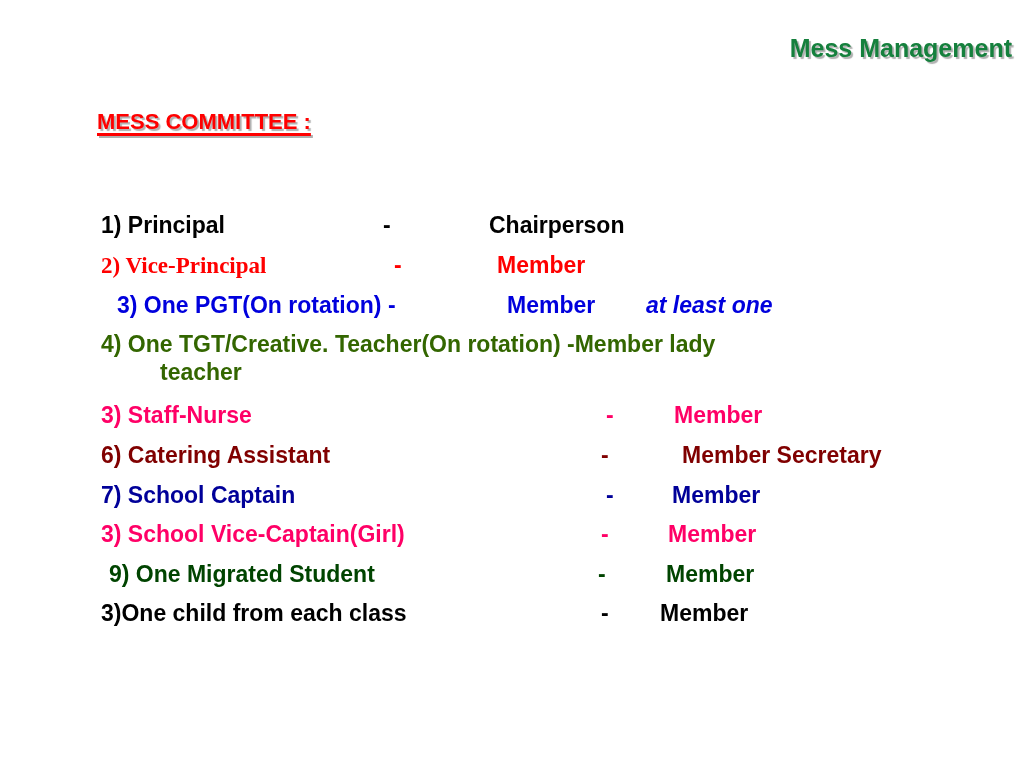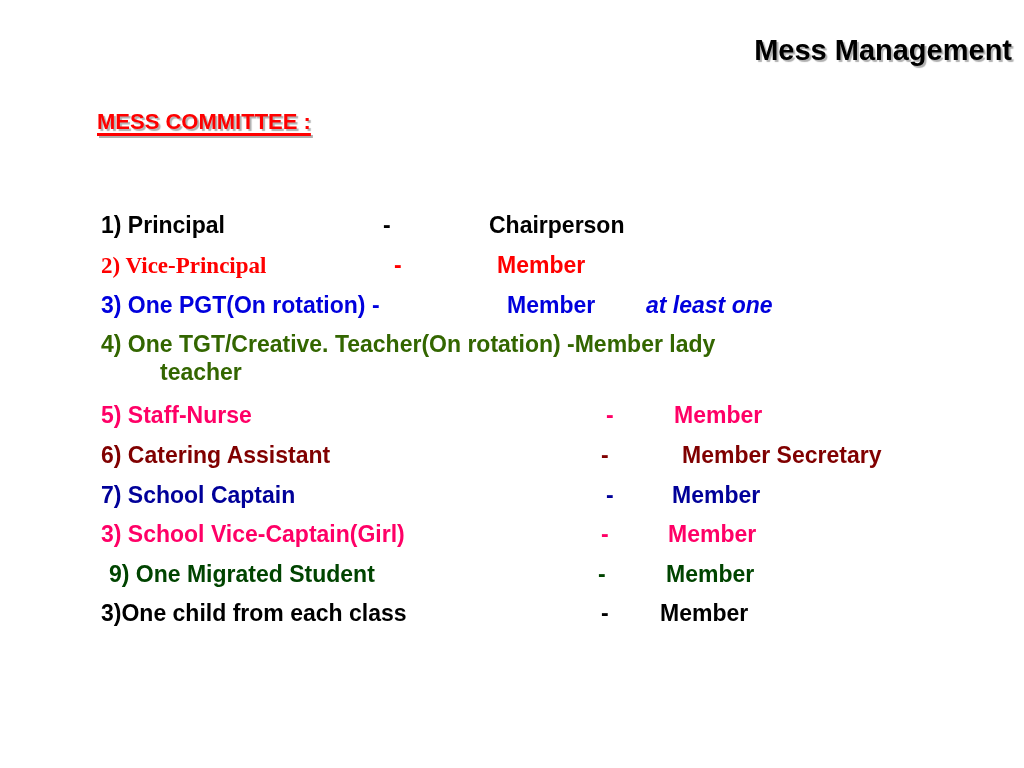--- a/index.html
+++ b/index.html
@@ -2,21 +2,21 @@
 <html><head>
 <meta charset="utf-8">
 <style>
   html, body { margin:0; padding:0; }
   body {
     width:1024px; height:768px; background:#ffffff; position:relative; overflow:hidden;
     font-family:"Liberation Sans", sans-serif;
   }
   .title {
     position:absolute; right:12px; top:34px;
-    font-size:29px; font-weight:bold; color:#000000;
+    font-size:25px; font-weight:bold; color:#15803d;
     text-shadow:2px 2px 1px #b0b0b0;
     white-space:nowrap;
   }
   .subtitle {
     position:absolute; left:97px; top:109px;
     font-size:22px; font-weight:bold; color:#ff0000;
     text-decoration:underline; text-decoration-thickness:3px; text-underline-offset:4px;
     text-shadow:2px 2px 1px #b0b0b0;
     white-space:nowrap;
   }
@@ -36,30 +36,30 @@
     <span style="left:0;">1) Principal</span>
     <span style="left:282px;">-</span>
     <span style="left:388px;">Chairperson</span>
   </div>
   <div class="row" style="left:101px; top:252px; color:#ff0000;">
     <span style="left:0;font-family:Liberation Serif, serif;">2) Vice-Principal</span>
     <span style="left:293px;">-</span>
     <span style="left:396px;">Member</span>
   </div>
   <div class="row" style="left:101px; top:292px; color:#0000dd;">
-    <span style="left:0;">3) One PGT(On rotation) -</span>
+    <span style="left:16px;">3) One PGT(On rotation) -</span>
     <span style="left:406px;">Member</span>
     <span style="left:545px;font-style:italic;">at least one</span>
   </div>
   <div class="row" style="left:101px; top:331px; color:#336600;">
     <span style="left:0;">4) One TGT/Creative. Teacher(On rotation) -Member lady</span>
     <span style="left:59px; top:28px;">teacher</span>
   </div>
   <div class="row" style="left:101px; top:402px; color:#ff0066;">
-    <span style="left:0;">5)  Staff-Nurse</span>
+    <span style="left:0;">3)  Staff-Nurse</span>
     <span style="left:505px;">-</span>
     <span style="left:573px;">Member</span>
   </div>
   <div class="row" style="left:101px; top:442px; color:#800000;">
     <span style="left:0;">6) Catering Assistant</span>
     <span style="left:500px;">-</span>
     <span style="left:581px;">Member  Secretary</span>
   </div>
   <div class="row" style="left:101px; top:482px; color:#000099;">
     <span style="left:0;">7) School Captain</span>

